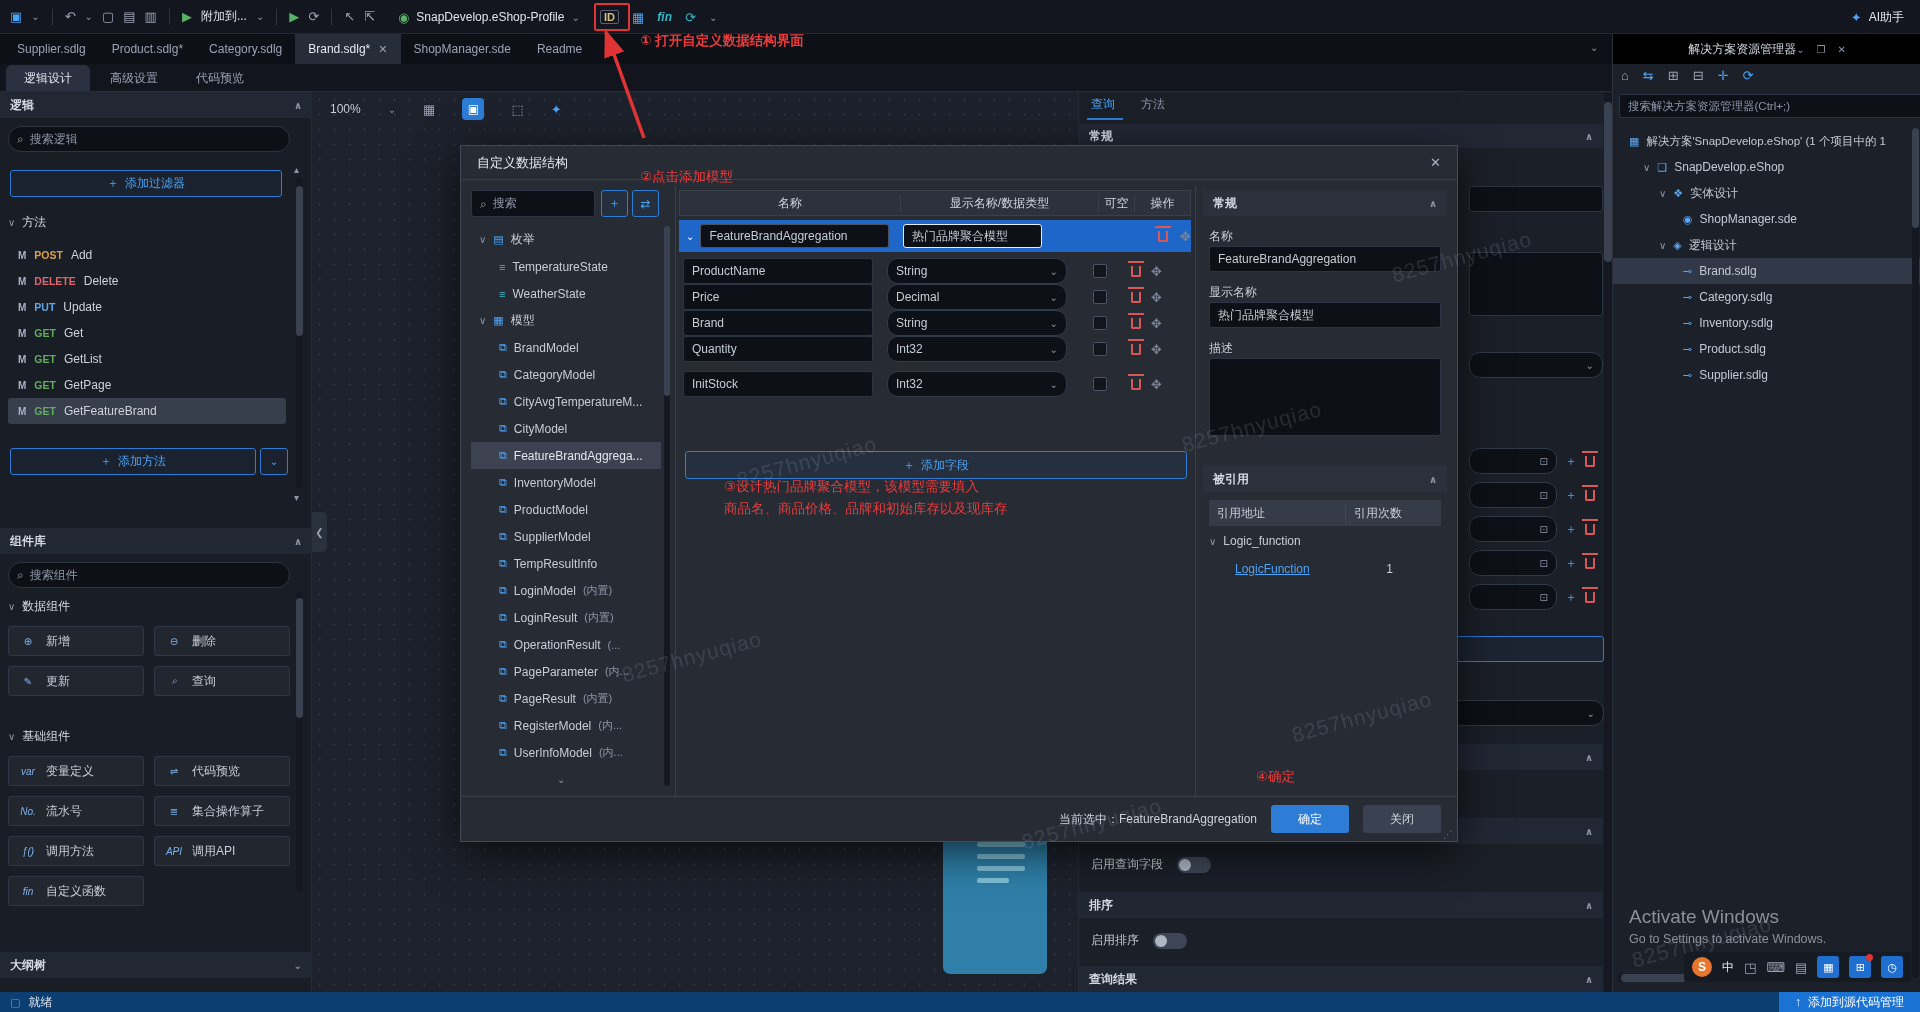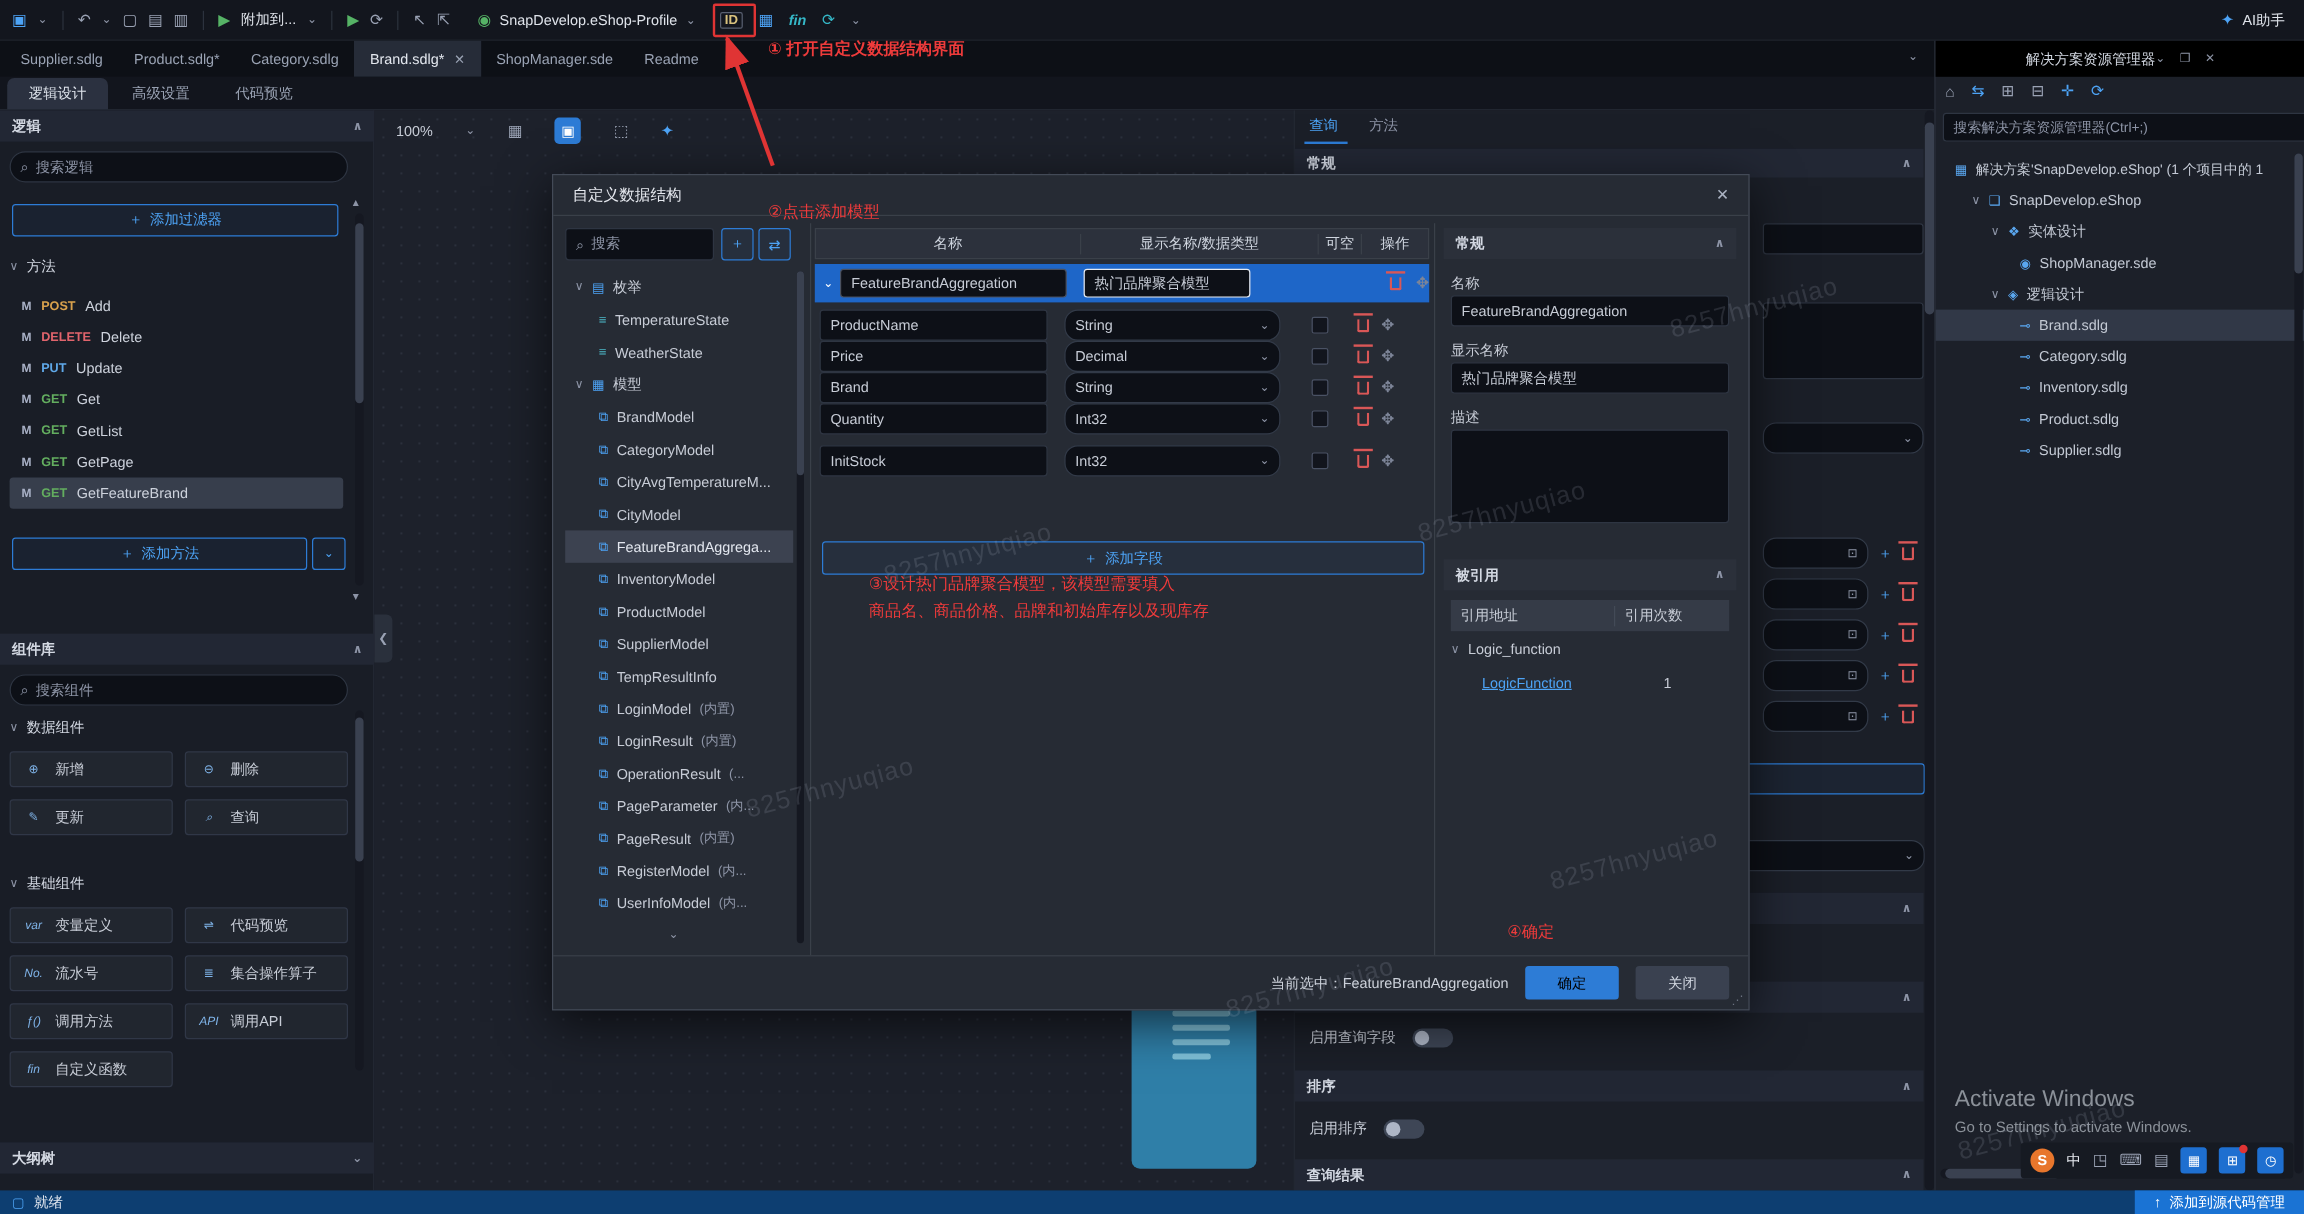--- a/index.html
+++ b/index.html
@@ -9,21 +9,21 @@
   .abs{position:absolute}
   .row{display:flex;align-items:center}
   .dim{color:#8d94a6}
   .sep{width:1px;height:16px;background:#2c323e;margin:0 3px}
   .tico{color:#9aa2b4;font-size:13px;display:inline-flex;align-items:center}
   .chev{color:#8d94a6;font-size:10px}
   .input{background:#0d1017;border:1px solid #2e3542;border-radius:3px;color:#c7ccd6;display:flex;align-items:center;gap:6px;padding:0 8px;font-size:12px;white-space:nowrap;overflow:hidden}
   .selectbox{background:#0d1017;border:1px solid #323a48;border-radius:11px;color:#c7ccd6;display:flex;align-items:center;justify-content:space-between;padding:0 8px;font-size:12px}
   .sec-head{background:#222734;display:flex;align-items:center;justify-content:space-between;padding:0 10px;color:#d3d8e2;font-weight:bold;font-size:12px}
   .btn-outline{border:1px solid #2d7cd6;color:#4da3f5;background:rgba(45,124,214,.06);border-radius:3px;display:flex;align-items:center;justify-content:center;gap:6px;white-space:nowrap}
-  .btn-primary{background:#2d7cd6;color:#000000;border-radius:3px;display:flex;align-items:center;justify-content:center}
+  .btn-primary{background:#2d7cd6;color:#ffffff;border-radius:3px;display:flex;align-items:center;justify-content:center}
   .btn-plain{background:#3a4150;color:#d3d8e2;border-radius:3px;display:flex;align-items:center;justify-content:center}
   .checkbox{width:14px;height:14px;border:1px solid #4a5264;border-radius:2px;background:#12151d}
   .toggle{width:34px;height:16px;border-radius:8px;background:#3e4656;position:relative;display:inline-block}
   .toggle::after{content:"";position:absolute;left:2px;top:2px;width:12px;height:12px;border-radius:50%;background:#aeb6c6}
   .trash{display:inline-block;width:10px;height:11px;border:2px solid #d95757;border-top:none;border-radius:0 0 2px 2px;position:relative}
   .trash::before{content:"";position:absolute;top:-5px;left:-5px;right:-5px;height:2px;background:#d95757}
   .movei{color:#7d8598;font-size:13px}
   .scroll-track{background:#151821;border-radius:4px}
   .scroll-thumb{background:#3a4150;border-radius:4px}
   

